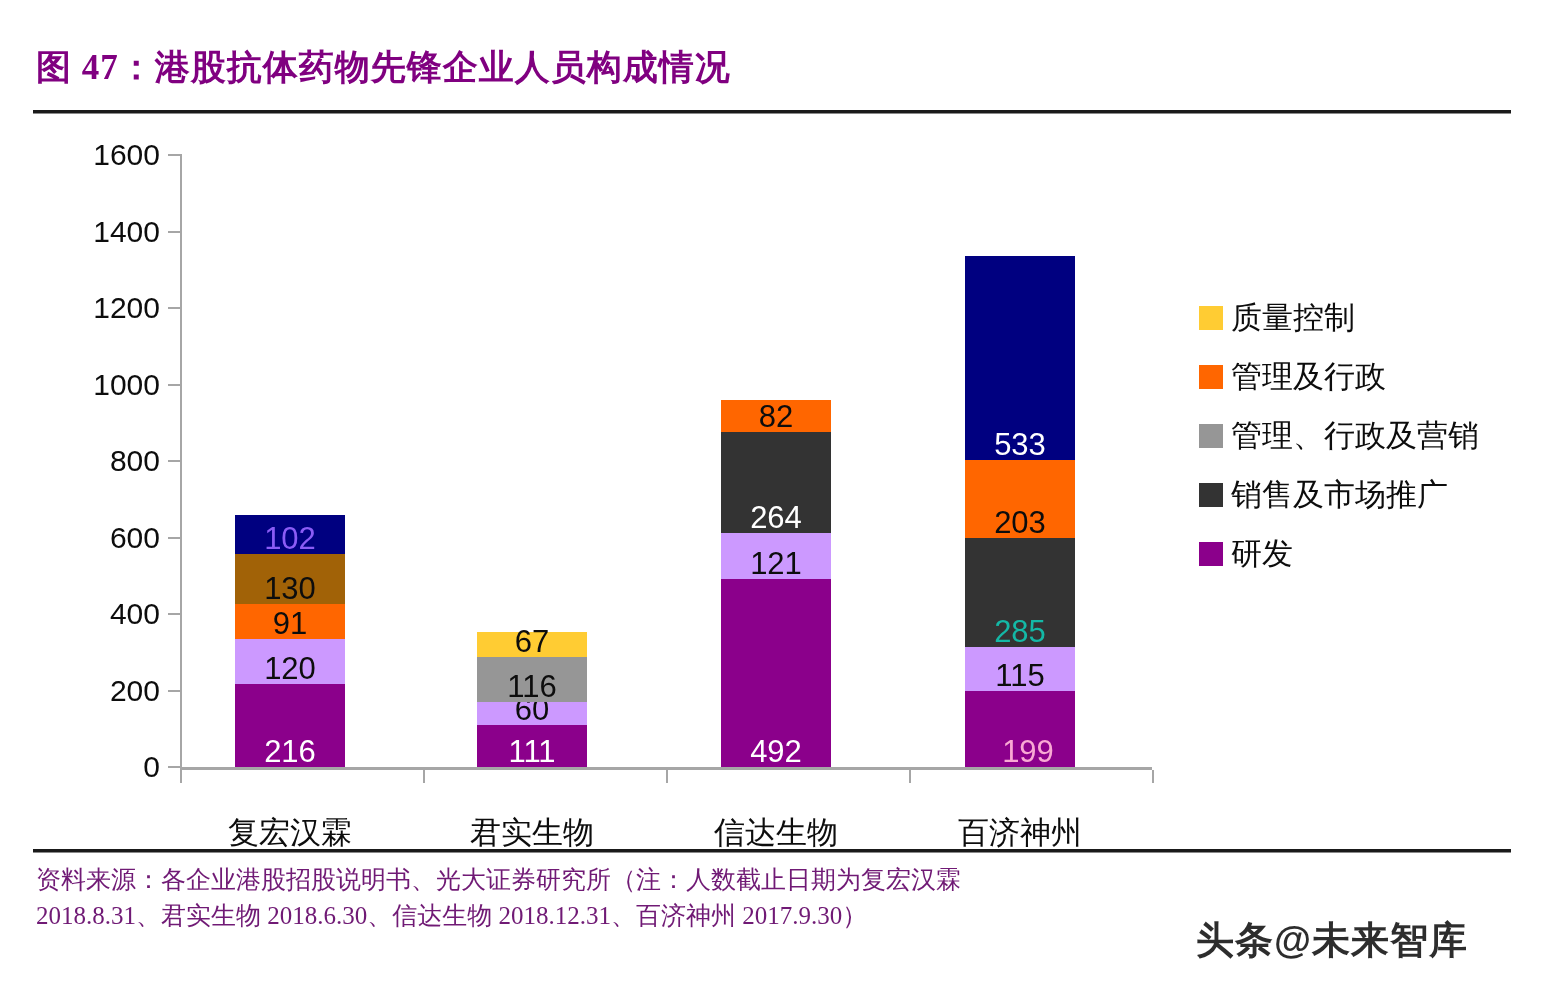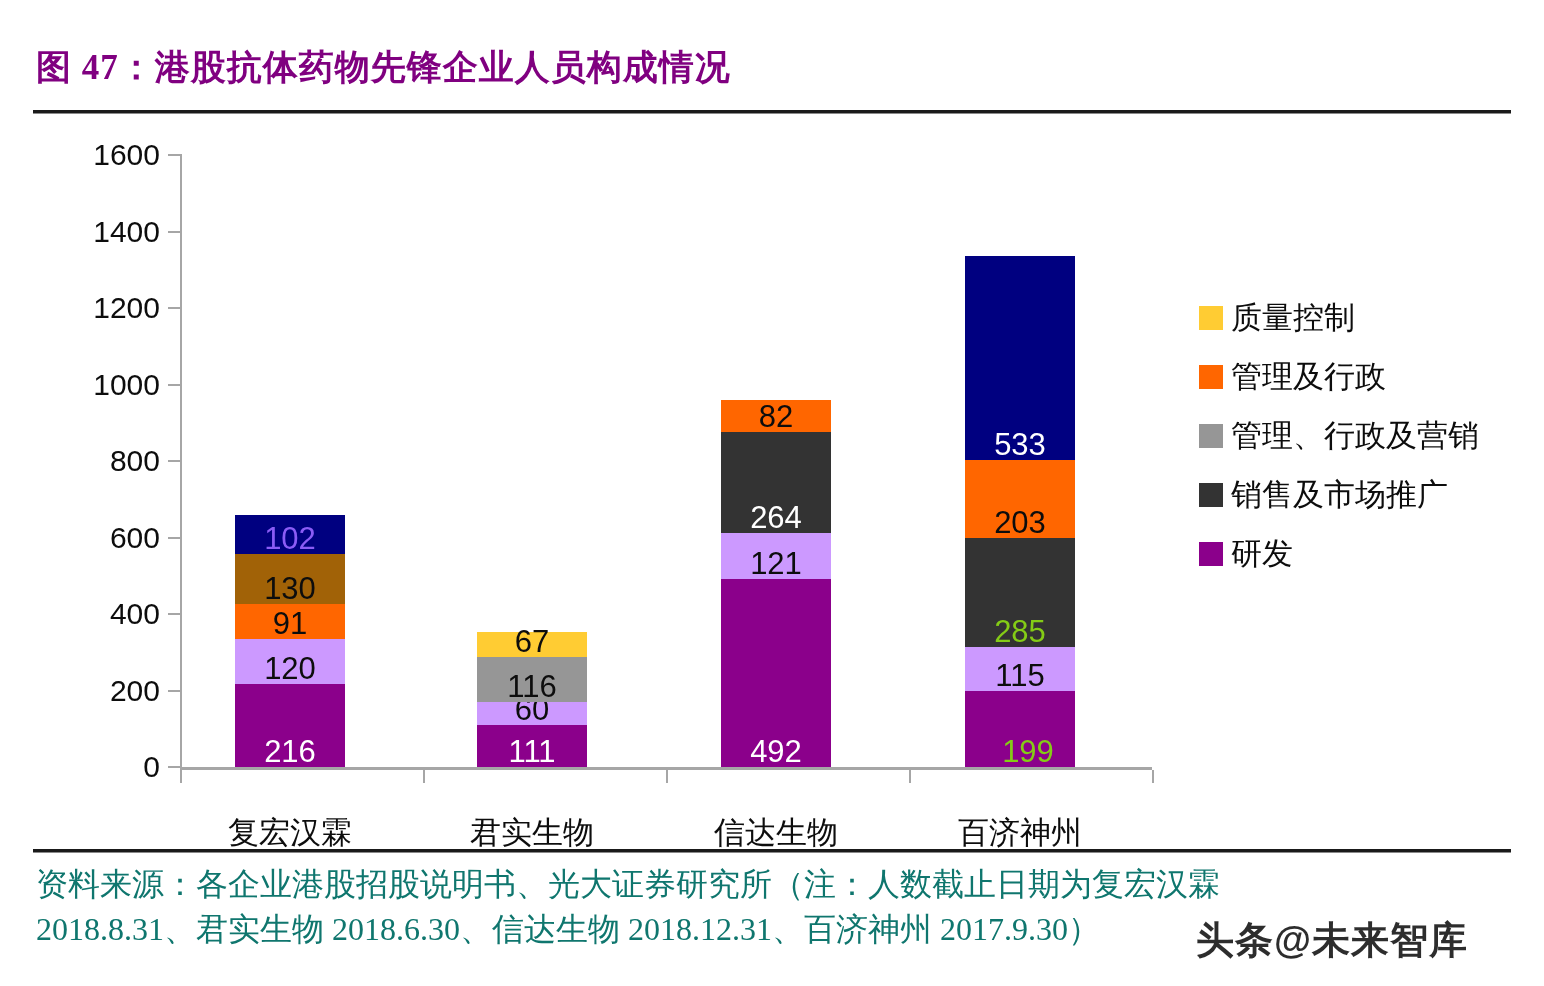--- a/index.html
+++ b/index.html
@@ -153,23 +153,23 @@
     line-height: 1;
   }
 
   
   #source-note {
     position: absolute;
     left: 36px;
     top: 862px;
     width: 1480px;
     font-family: "Liberation Serif", serif;
-    font-size: 32px;
+    font-size: 25px;
     line-height: 1.42;
-    color: #0f766e;
+    color: #701a75;
   }
   #watermark {
     position: absolute;
     left: 1196px;
     top: 915px;
     font-family: "Liberation Sans", sans-serif;
     font-size: 38px;
     font-weight: bold;
     color: #1c1c1c;
     letter-spacing: 1px;
@@ -273,27 +273,27 @@
         </div>
         <div class="seg" style="height: 100.98px; background: rgb(51, 51, 51);">
           <span style="color: rgb(255, 255, 255);">264</span>
         </div>
         <div class="seg" style="height: 31.365px; background: rgb(255, 102, 0);">
           <span style="color: rgb(13, 13, 13);">82</span>
         </div>
       </div>
       <div class="bar-stack" style="left: 965px;">
         <div class="seg" style="height: 76.1175px; background: rgb(139, 0, 139);">
-          <span style="color: #84cc16; margin-left: 16px;">199</span>
+          <span style="color: #f9a8d4; margin-left: 16px;">199</span>
         </div>
         <div class="seg" style="height: 43.9875px; background: rgb(204, 153, 255);">
           <span style="color: rgb(13, 13, 13);">115</span>
         </div>
         <div class="seg" style="height: 109.013px; background: rgb(51, 51, 51);">
-          <span style="color: #84cc16;">285</span>
+          <span style="color: #14b8a6;">285</span>
         </div>
         <div class="seg" style="height: 77.6475px; background: rgb(255, 102, 0);">
           <span style="color: rgb(13, 13, 13);">203</span>
         </div>
         <div class="seg" style="height: 203.873px; background: rgb(0, 0, 128);">
           <span style="color: rgb(255, 255, 255);">533</span>
         </div>
       </div>
     </div>
   <div id="cat-labels">

